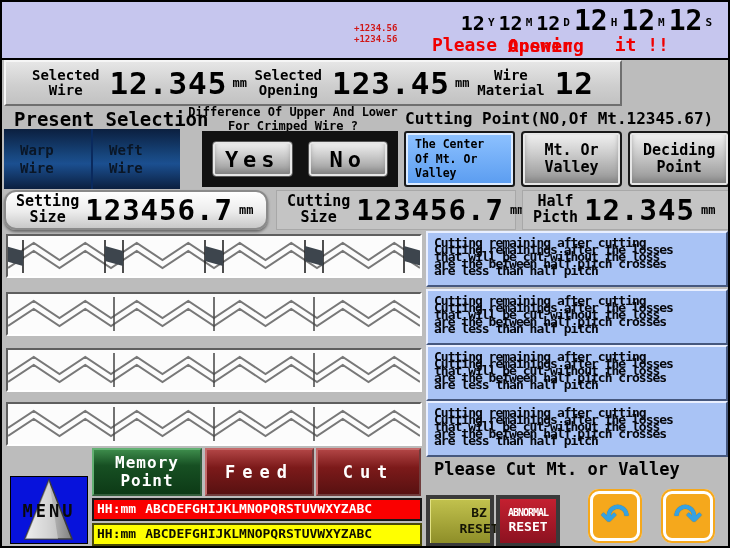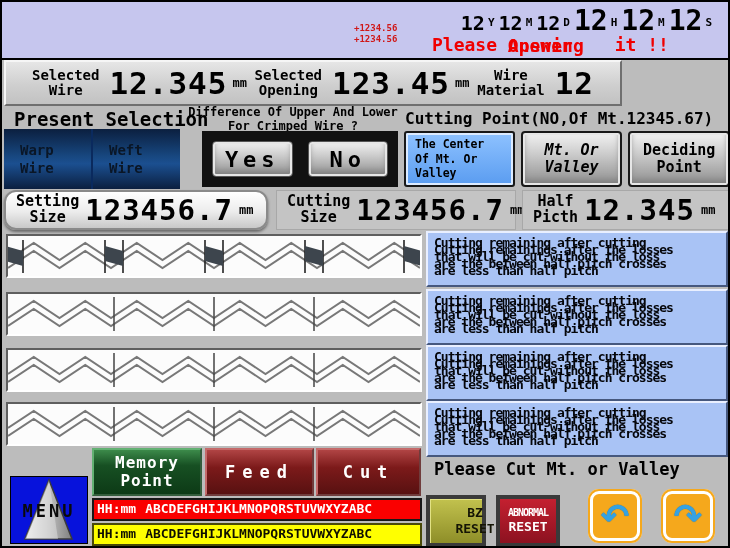--- a/index.html
+++ b/index.html
@@ -82,21 +82,21 @@
     border:2px outset #c46a6a;letter-spacing:7px;}
   .instruction{position:absolute;left:432px;top:457px;font:bold 17px "DejaVu Sans Mono",monospace;white-space:nowrap;}
   .ticker{position:absolute;left:90px;width:330px;height:23px;border:2px solid #181818;box-sizing:border-box;
     font:bold 13px "DejaVu Sans Mono",monospace;line-height:18px;white-space:nowrap;overflow:hidden;padding-left:3px;}
   .ticker-red{top:496px;background:#fa0000;color:#ffffff;}
   .ticker-yellow{top:521px;background:#ffff00;color:#101000;border-color:#4a4a08;}
   .ticker .t-text{margin-left:9px;}
   .reset-btn{position:absolute;top:493px;height:52px;border:4px solid #3a3a3a;box-sizing:border-box;
     display:flex;flex-direction:column;align-items:center;justify-content:center;
     font:bold 13px "DejaVu Sans Mono",monospace;line-height:1.2;}
-  .bz-btn{left:424px;width:60px;background:linear-gradient(180deg,#c2c24e,#8e8e28);
+  .bz-btn{left:424px;width:68px;background:linear-gradient(180deg,#c2c24e,#8e8e28);
     box-shadow:inset 1px 1px 0 #e2e284;color:#151505;padding-left:38px;}
   .abn-btn{left:494px;width:64px;background:linear-gradient(180deg,#c42030,#8c1220);color:#fff;}
   .abn-l1{font-size:10px;letter-spacing:-1px;}
   .arrow-btn{position:absolute;top:487px;width:54px;height:54px;border-radius:11px;background:#f5a81c;
     box-shadow:inset 0 0 0 2px #f5a81c,inset 0 0 0 5px #ffffff;
     display:flex;align-items:center;justify-content:center;
     font:bold 34px "DejaVu Sans",sans-serif;color:#35a2e2;text-shadow:0 0 1px #1d6fa8;}
   .undo-btn{left:586px;}
   .redo-btn{left:659px;}
 </style>
@@ -161,21 +161,21 @@
     <div class="metal yn-btn">No</div>
   </div>
 
   <div class="sec-head" style="left:403px;top:107px;font-size:16px;">Cutting Point(NO,Of Mt.12345.67)</div>
   <div class="cp-row">
     <div class="cp-btn sel" style="display:flex;justify-content:center;">
       <span>The Center</span>
         <span>Of Mt. Or</span>
         <span>Valley</span>
     </div>
-    <div class="cp-btn metal" style="display:flex;font-style:italic;">
+    <div class="cp-btn metal" style="display:flex;">
       <span>Mt. Or</span>
         <span>Valley</span>
     </div>
     <div class="cp-btn metal" style="display:flex;">
       <span>Deciding</span>
         <span>Point</span>
     </div>
   </div>
 
   <div class="size-row">

